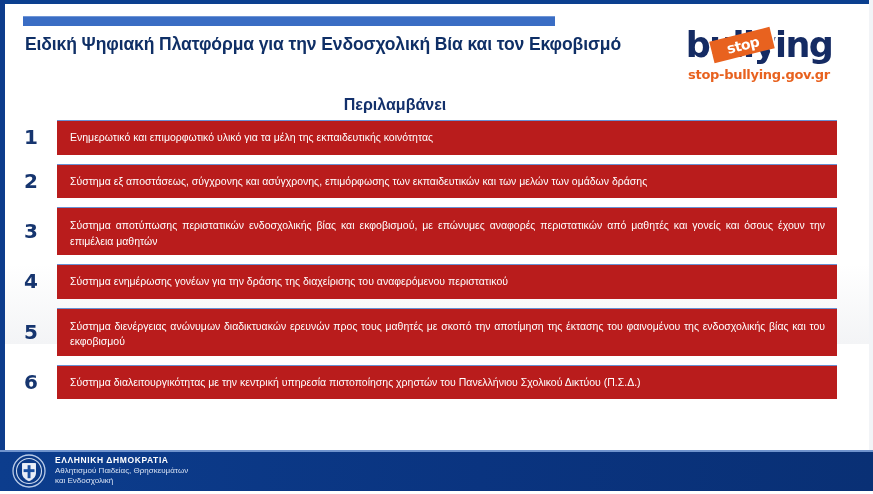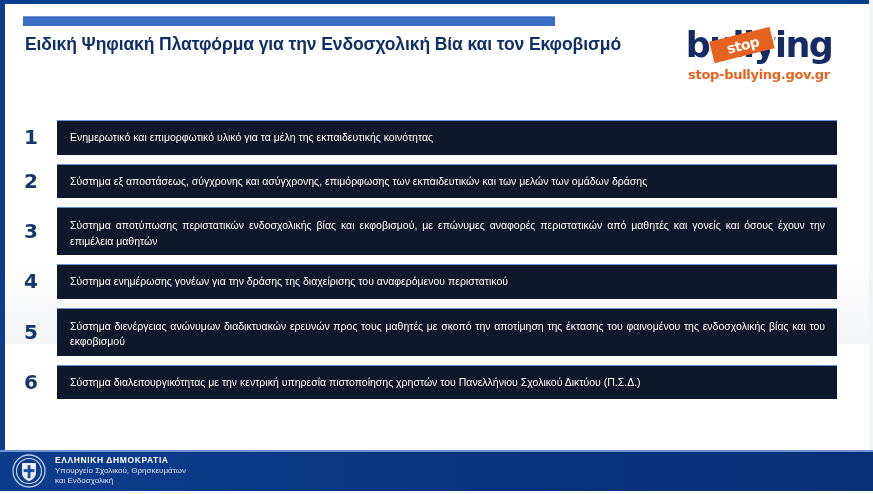--- a/index.html
+++ b/index.html
@@ -171,21 +171,21 @@
     text-align: center;
     font-size: 20px;
     font-weight: bold;
     color: #16356f;
     font-family: "DejaVu Sans", sans-serif;
     line-height: 1;
   }
   .item-bar {
     flex: 1 1 auto;
     margin-right: 32px;
-    background: #0f172a;
+    background: #b91c1c;
     border-top: 1px solid #6990d2;
     color: #ffffff;
     font-size: 10.5px;
     line-height: 15.5px;
     padding: 9px 12px 9px 13px;
     box-sizing: border-box;
     min-height: 34px;
     display: flex;
     align-items: center;
     text-align: justify;
@@ -258,20 +258,21 @@
     <div class="logo-wrap">
       <div class="logo-mark">
         <div class="logo-word">bullying</div>
         <div class="logo-slash"></div>
         <div class="logo-sticker"></div>
         <div class="logo-sticker-text">stop</div>
       </div>
       <div class="logo-url">stop-bullying.gov.gr</div>
     </div>
 
+    <div class="section-heading">Περιλαμβάνει</div>
 
     <div class="item-list">
 
       <div class="item-row">
         <div class="item-num">1</div>
         <div class="item-bar">Ενημερωτικό και επιμορφωτικό υλικό για τα μέλη της εκπαιδευτικής κοινότητας</div>
       </div>
 
       <div class="item-row">
         <div class="item-num">2</div>
@@ -309,18 +310,18 @@
         <circle cx="17" cy="17" r="16" fill="#0b3a87" stroke="#b9cbe8" stroke-width="1.3"></circle>
         <circle cx="17" cy="17" r="12.5" fill="none" stroke="#cfdcf0" stroke-width="1.1"></circle>
         <path d="M10.5 9.5 H23.5 V19 C23.5 23 20.5 25.5 17 26.8 C13.5 25.5 10.5 23 10.5 19 Z" fill="#e9eef8" stroke="#ffffff" stroke-width="0.8"></path>
         <rect x="15.6" y="11.2" width="2.9" height="13" fill="#1a4fa0"></rect>
         <rect x="11.6" y="15.2" width="10.9" height="2.9" fill="#1a4fa0"></rect>
       </svg>
     </div>
 
     <div class="footer-text">
       <div class="footer-line1">ΕΛΛΗΝΙΚΗ ΔΗΜΟΚΡΑΤΙΑ</div>
-      <div class="footer-line2">Υπουργείο Σχολικού, Θρησκευμάτων</div>
+      <div class="footer-line2">Αθλητισμού Παιδείας, Θρησκευμάτων</div>
       <div class="footer-line3">και Ενδοσχολική</div>
     </div>
   </div>
 
 </div>
 
 </body></html>

